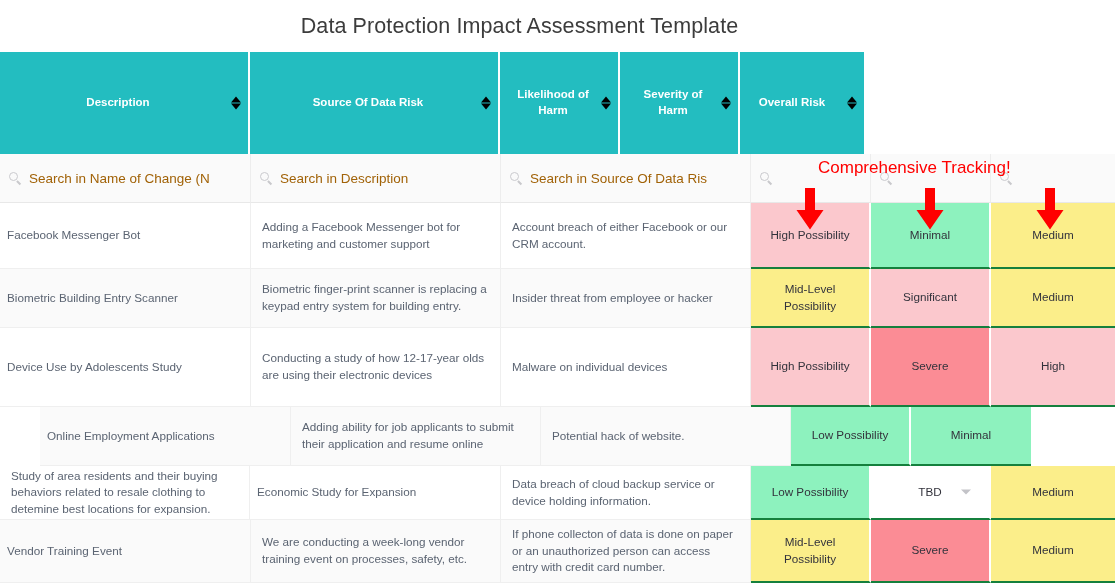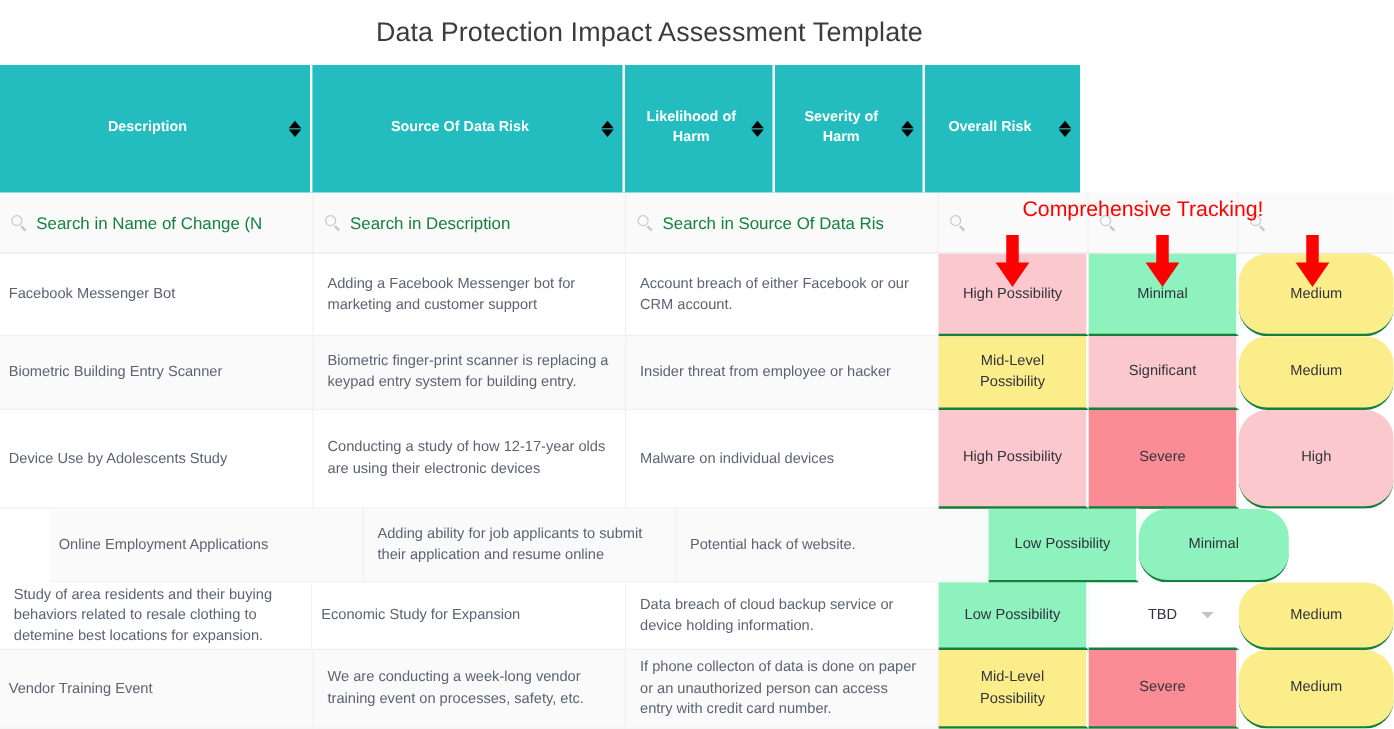--- a/index.html
+++ b/index.html
@@ -117,38 +117,38 @@
   .mag .handle {
     position: absolute;
     left: 8px; top: 8.4px;
     width: 5px; height: 1.7px;
     background: #8e8e96;
     transform: rotate(45deg);
     transform-origin: left center;
   }
   .search-ph {
     font-size: 13.5px;
-    color: #15803d;
+    color: #a16207;
     white-space: nowrap;
     overflow: hidden;
   }
 
   
   .td {
     border-right: 1px solid #EFEFEF;
     border-bottom: 1px solid #EFEFEF;
     display: flex;
     align-items: center;
     font-size: 11.7px;
     color: #5b6472;
     line-height: 1.42;
     padding: 0 11px;
     overflow: hidden;
   }
-  .td:last-child { border-right: none; border-radius: 23px; }
+  .td:last-child { border-right: none; }
   .td.name { padding-left: 7px; }
   .td.center {
     justify-content: center;
     text-align: center;
     color: #33333c;
     border-right: 2px solid #ffffff;
     border-bottom: 2px solid #15803d;
     position: relative;
     align-items: center;
   }

